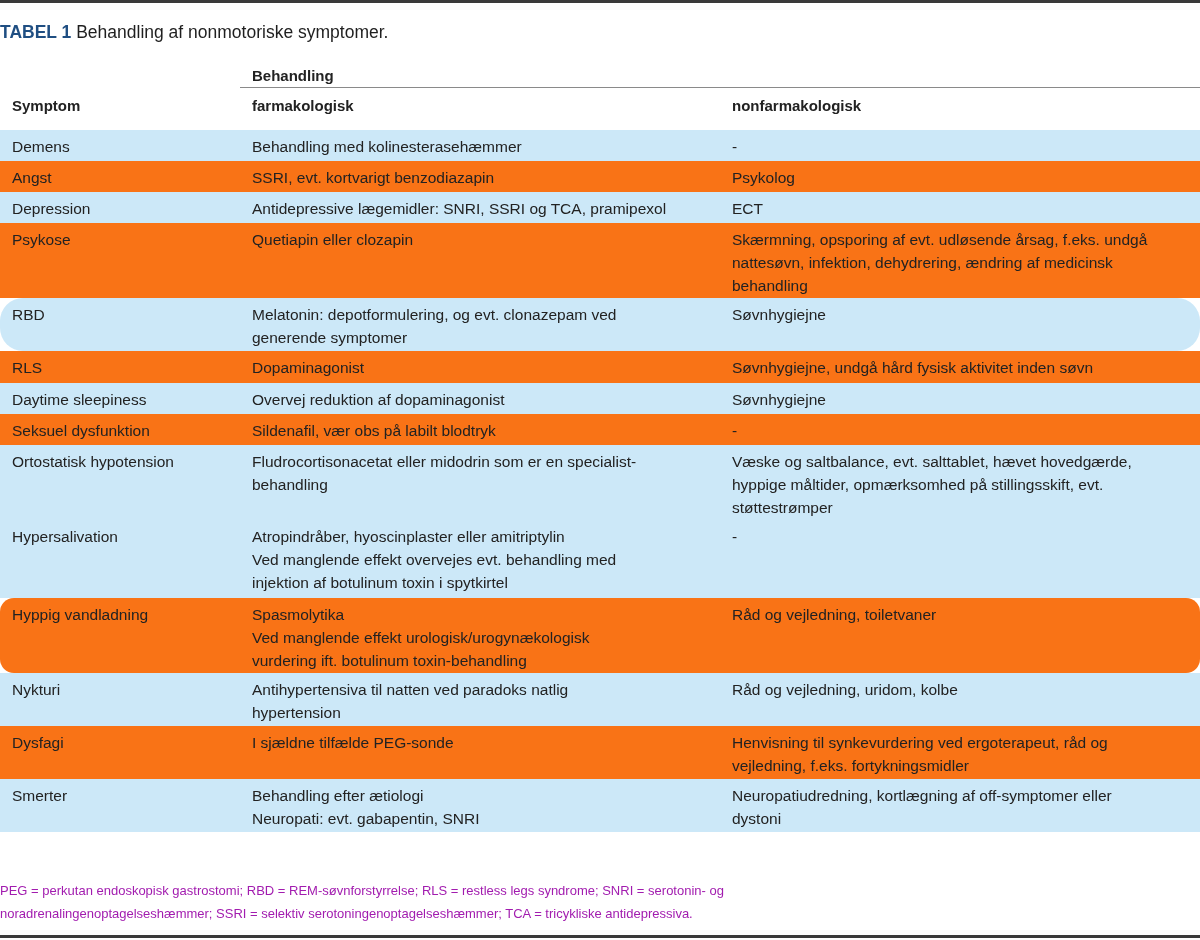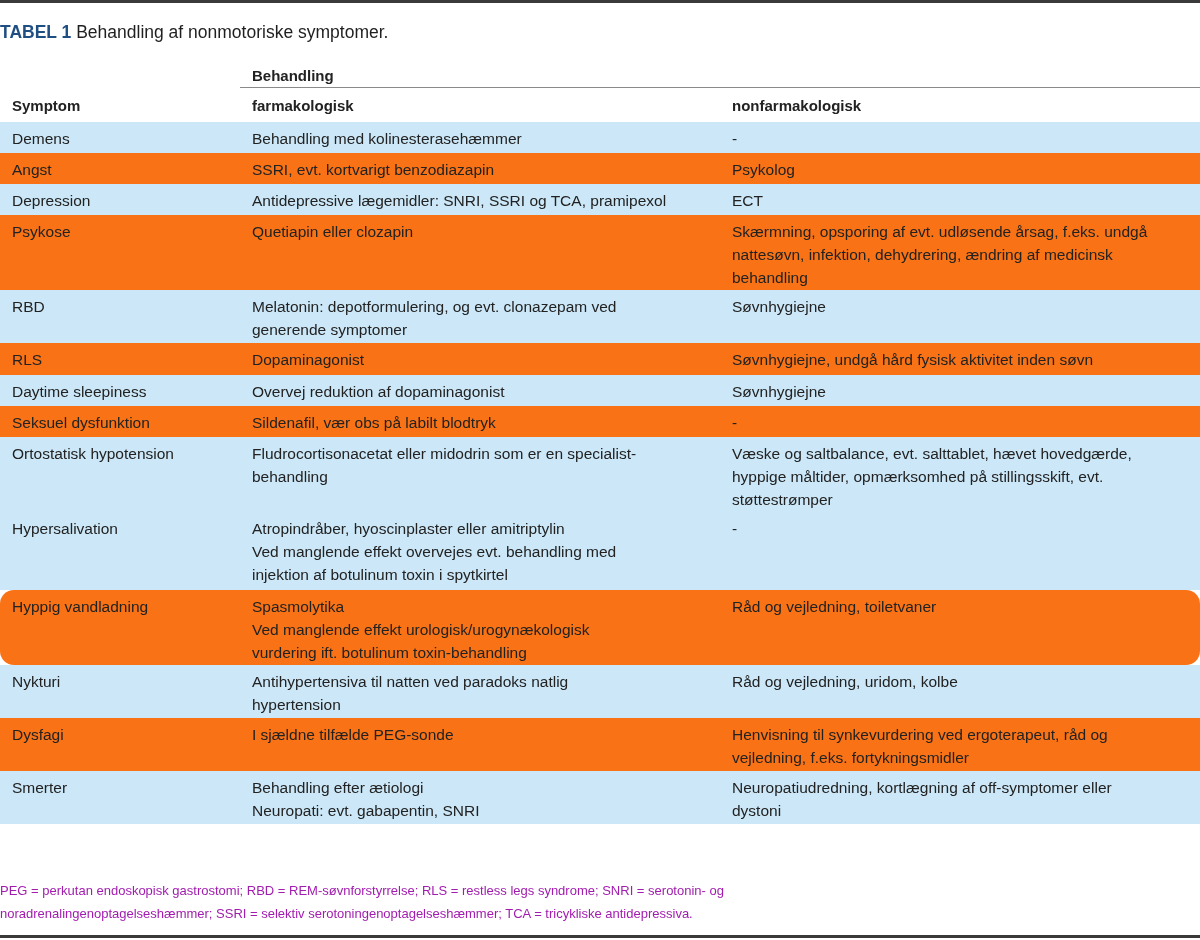--- a/index.html
+++ b/index.html
@@ -6,21 +6,21 @@
   body {
     width: 1200px; height: 940px; position: relative; overflow: hidden;
     font-family: "Liberation Sans", sans-serif; color: #1f1f1f;
   }
   .top-rule { position: absolute; left: 0; top: 0; width: 1200px; height: 3px; background: #3a3a3a; }
   .bottom-rule { position: absolute; left: 0; top: 935px; width: 1200px; height: 3px; background: #3a3a3a; }
   .title { position: absolute; left: 0; top: 21px; font-size: 17.5px; line-height: 22px; white-space: nowrap; }
   .title .label { color: #1f4e82; font-weight: bold; }
   .hdr { position: absolute; font-weight: bold; font-size: 15px; line-height: 20px; color: #222; white-space: nowrap; }
   .group-rule { position: absolute; left: 240px; top: 87px; width: 960px; height: 1px; background: #8a8a8a; }
-  .table { position: absolute; left: 0; top: 122px; width: 1200px; text-decoration: underline; }
+  .table { position: absolute; left: 0; top: 130px; width: 1200px; text-decoration: underline; }
   .row { position: relative; width: 1200px; }
   .row.dark { background: #cce8f8; }
   .row.light { background: #f97316; }
   .cell { position: absolute; top: 5px; font-size: 15.5px; line-height: 23px; color: #222; }
   .c1 { left: 12px; width: 225px; }
   .c2 { left: 252px; width: 468px; }
   .c3 { left: 732px; width: 455px; }
   .line { display: block; }
   .footnote { position: absolute; left: 0; top: 879px; width: 1200px; font-size: 13px; line-height: 23px; color: #a21caf; }
   .footnote .line { white-space: nowrap; }
@@ -72,21 +72,21 @@
       <div class="cell c1">Psykose</div>
       <div class="cell c2">
         <span class="line">Quetiapin eller clozapin</span>
       </div>
       <div class="cell c3">
         <span class="line">Skærmning, opsporing af evt. udløsende årsag, f.eks. undgå</span>
         <span class="line">nattesøvn, infektion, dehydrering, ændring af medicinsk</span>
         <span class="line">behandling</span>
       </div>
     </div>
-    <div class="row dark" style="height: 53px;">
+    <div class="row dark" style="height: 53px; border-radius: 23px;">
       <div class="cell c1">RBD</div>
       <div class="cell c2">
         <span class="line">Melatonin: depotformulering, og evt. clonazepam ved</span>
         <span class="line">generende symptomer</span>
       </div>
       <div class="cell c3">
         <span class="line">Søvnhygiejne</span>
       </div>
     </div>
     <div class="row light" style="height: 32px;">

